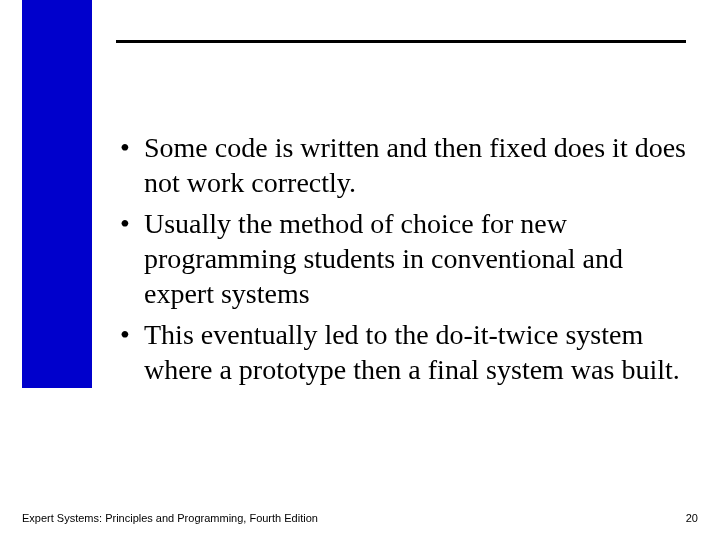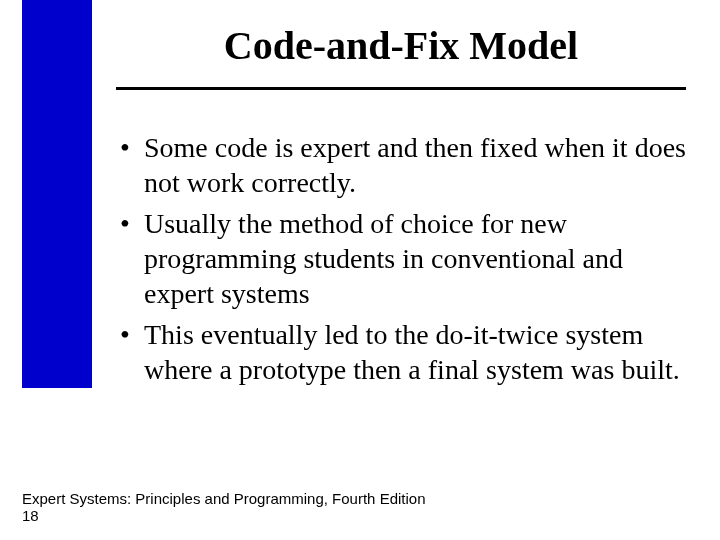--- a/index.html
+++ b/index.html
@@ -61,46 +61,44 @@
   }
   .footer {
     position: absolute;
     left: 22px;
     bottom: 16px;
     width: 676px;
     display: flex;
     justify-content: space-between;
     align-items: baseline;
     font-family: Arial, Helvetica, sans-serif;
-    font-size: 15px;
+    font-size: 11px;
     color: #000;
-    flex-direction: column;
   }
 </style>
 </head>
 <body>
 
 <div class="blue-bar"></div>
 
 <div class="title-block">
-  <h1 class="title">Code-and-Fix Model</h1>
   <hr class="rule">
 </div>
 
 <div class="bullets">
   <div class="bullet">
     <span class="dot">•</span>
-    <span class="text">Some code is expert and then fixed when it does not work correctly.</span>
+    <span class="text">Some code is written and then fixed does it does not work correctly.</span>
   </div>
   <div class="bullet">
     <span class="dot">•</span>
     <span class="text">Usually the method of choice for new programming students in conventional and expert systems</span>
   </div>
   <div class="bullet">
     <span class="dot">•</span>
     <span class="text">This eventually led to the do-it-twice system where a prototype then a final system was built.</span>
   </div>
 </div>
 
 <div class="footer">
   <span>Expert Systems: Principles and Programming, Fourth Edition</span>
-  <span>18</span>
+  <span>20</span>
 </div>
 
 </body></html>

